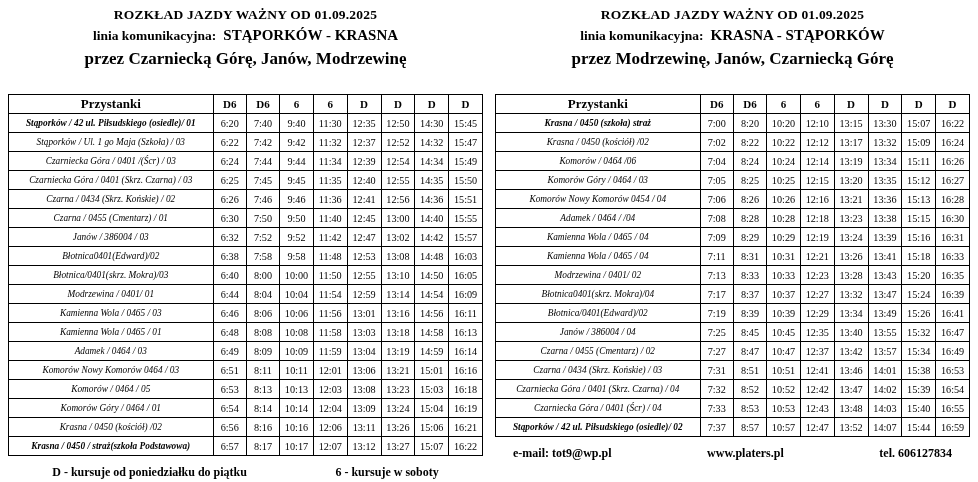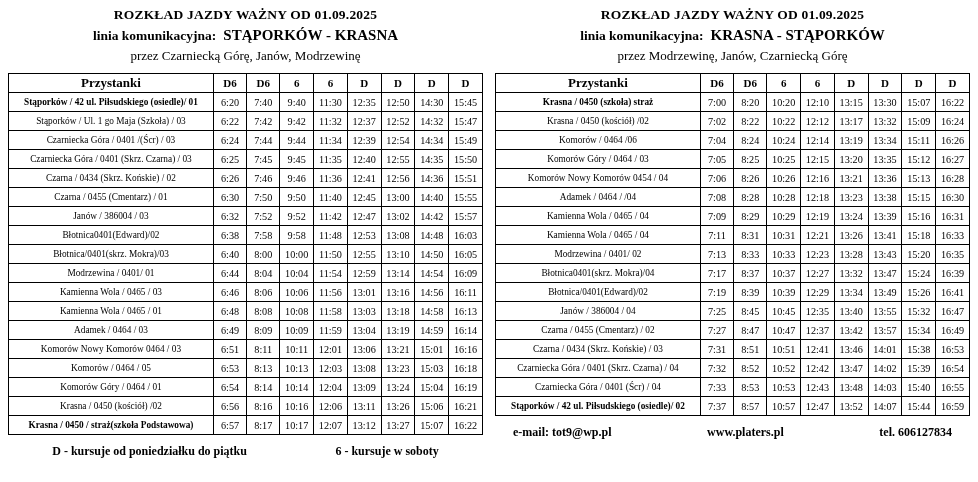--- a/index.html
+++ b/index.html
@@ -43,28 +43,28 @@
   .hdr .l2 {
     font-weight: bold;
     font-size: 13.5px;
     margin-top: 3px;
   }
   .hdr .l2 .route {
     font-size: 15px;
     margin-left: 7px;
   }
   .hdr .l3 {
-    font-weight: normal;
-    font-size: 13px;
+    font-weight: bold;
+    font-size: 17px;
     margin-top: 3px;
   }
 
   table.sched {
     border-collapse: collapse;
-    margin-top: 8px;
+    margin-top: 24px;
     table-layout: fixed;
   }
   table.sched th, table.sched td {
     border: 1px solid #000;
     font-size: 9.4px;
     padding: 0;
     height: 18px;
     text-align: center;
     vertical-align: middle;
     white-space: nowrap;
@@ -75,20 +75,21 @@
     font-family: "Liberation Serif", serif;
   }
   table.sched th.day {
     font-weight: bold;
     font-size: 11px;
   }
   table.sched td.stop {
     text-align: center;
     font-size: 9.3px;
     padding: 0 3px;
+    font-style: italic;
   }
   table.sched tr.bold td {
     font-weight: bold;
   }
   table.sched td.time {
     font-size: 10.2px;
   }
   table.sched tr.bold td.time {
     font-size: 10.2px;
     font-weight: normal;

